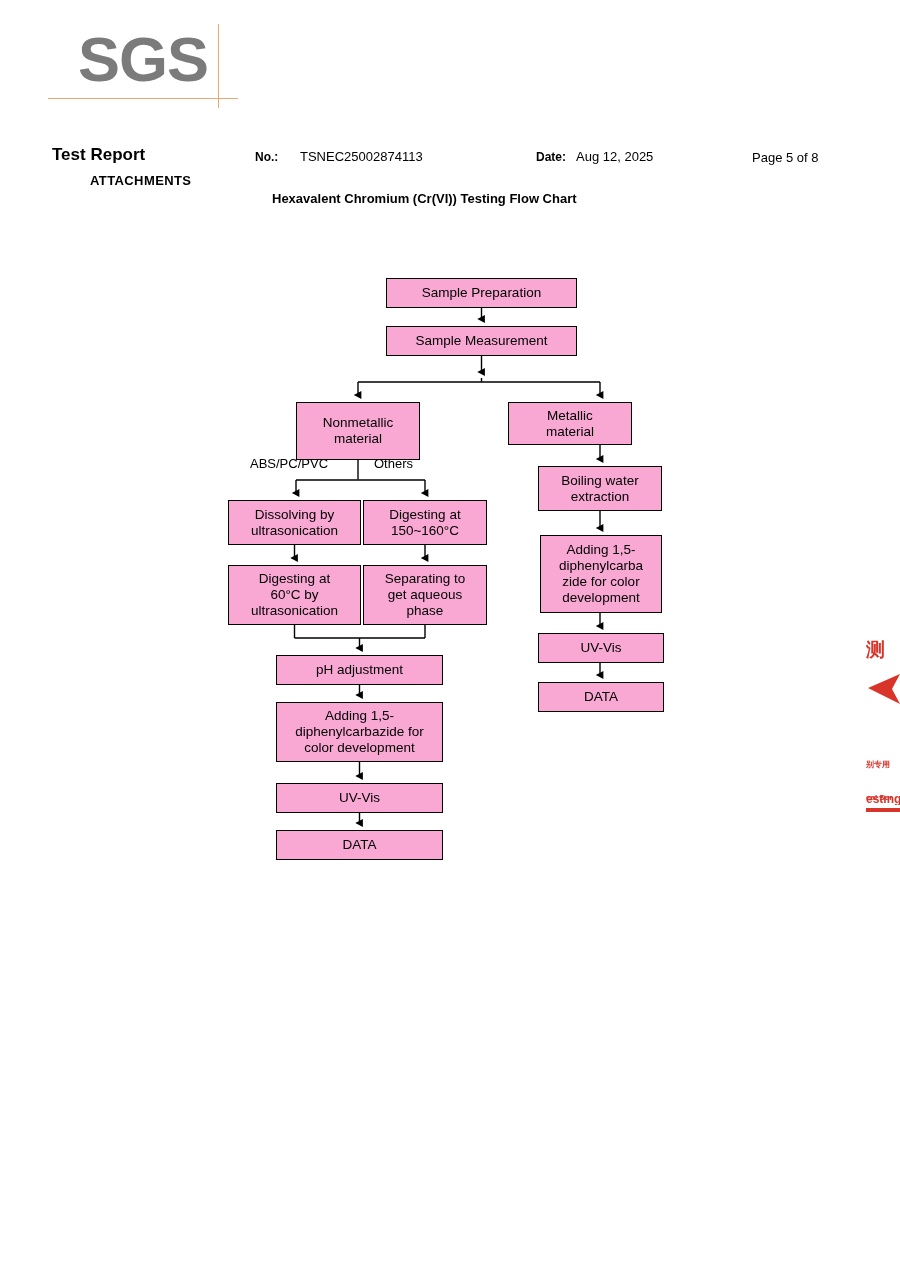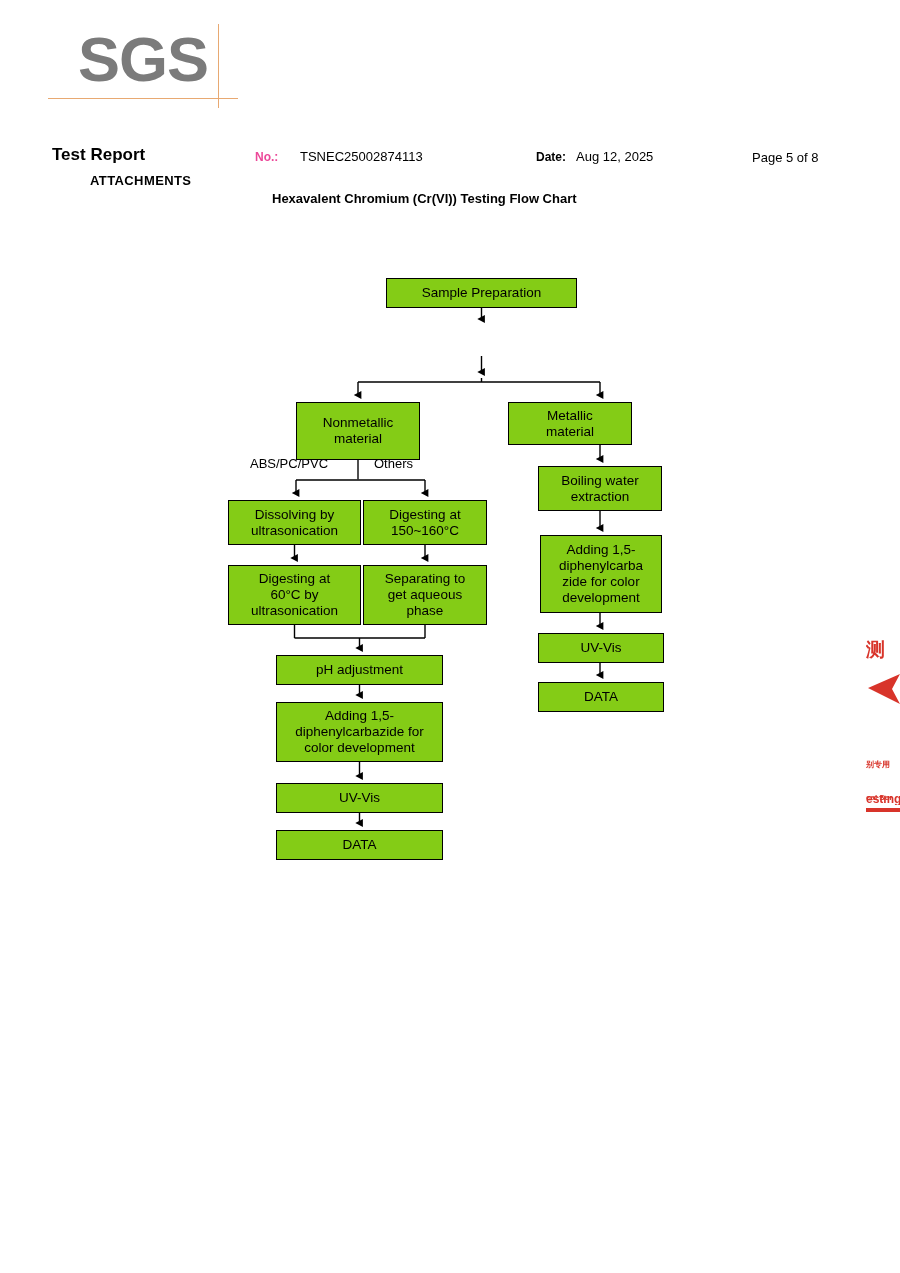--- a/index.html
+++ b/index.html
@@ -7,30 +7,30 @@
   .page{position:relative;width:900px;height:1273px;background:#ffffff;overflow:hidden;margin:0 auto;}
 
   
   .sgs-logo{position:absolute;left:78px;top:28px;font-size:63px;line-height:63px;font-weight:bold;
             color:#7b7b7b;letter-spacing:-1px;font-family:"Liberation Sans",sans-serif;}
   .logo-hline{position:absolute;left:48px;top:98px;width:190px;height:1px;background:#e8a972;}
   .logo-vline{position:absolute;left:218px;top:24px;width:1px;height:84px;background:#e8a972;}
 
   .test-report{position:absolute;left:52px;top:145px;font-size:17px;font-weight:bold;color:#000;}
   .attachments{position:absolute;left:90px;top:173px;font-size:13px;font-weight:bold;color:#000;letter-spacing:.4px;}
-  .no-label{position:absolute;left:255px;top:150px;font-size:12px;font-weight:bold;color:#ec4899;}
+  .no-label{position:absolute;left:255px;top:150px;font-size:12px;font-weight:bold;color:#000000;}
   .no-value{position:absolute;left:300px;top:149px;font-size:13px;color:#000;}
   .date-label{position:absolute;left:528px;top:150px;font-size:12px;font-weight:bold;color:#000;padding-left:8px;}
   .date-value{position:absolute;left:576px;top:149px;font-size:13px;color:#000;}
   .page-no{position:absolute;left:752px;top:150px;font-size:13px;color:#000;}
   .chart-title{position:absolute;left:272px;top:191px;font-size:13px;font-weight:bold;color:#000;}
 
   
   .fc{position:absolute;left:0;top:0;width:900px;height:1273px;}
-  .node{position:absolute;box-sizing:border-box;border:1.4px solid #000;background:#84cc16;
+  .node{position:absolute;box-sizing:border-box;border:1.4px solid #000;background:#f9a8d4;
         display:flex;align-items:center;justify-content:center;text-align:center;
         font-size:13.5px;color:#000;line-height:1.18;padding:2px 4px;}
   .edge-label{position:absolute;font-size:13px;color:#000;white-space:nowrap;}
 
   
   .wires{position:absolute;left:0;top:0;width:900px;height:1273px;pointer-events:none;}
 
   
   .stamp-frag{position:absolute;color:#d8342a;font-weight:bold;overflow:hidden;}
   .sf-glyph{left:866px;top:640px;font-size:19px;line-height:20px;letter-spacing:-1px;}
@@ -100,20 +100,21 @@
         <path d="M600,445 L600,459" marker-end="url(#ah)"></path>
         <path d="M600,511 L600,528" marker-end="url(#ah)"></path>
         <path d="M600,613 L600,626" marker-end="url(#ah)"></path>
         <path d="M600,663 L600,675" marker-end="url(#ah)"></path>
       </g>
 
       <path d="M358,445 L358,480" stroke="#555" stroke-width="1" fill="none"></path>
     </svg>
 
     <div class="node" style="left:386px;top:278px;width:191px;height:30px;">Sample Preparation</div>
+    <div class="node" style="left:386px;top:326px;width:191px;height:30px;">Sample Measurement</div>
 
     <div class="node" style="left:296px;top:402px;width:124px;height:58px;white-space:pre-line;">Nonmetallic
 material</div>
     <div class="node" style="left:508px;top:402px;width:124px;height:43px;white-space:pre-line;">Metallic
 material</div>
 
     <div class="edge-label" style="left:250px;top:456px;">ABS/PC/PVC</div>
     <div class="edge-label" style="left:374px;top:456px;">Others</div>
 
     <div class="node" style="left:228px;top:500px;width:133px;height:45px;white-space:pre-line;">Dissolving by

